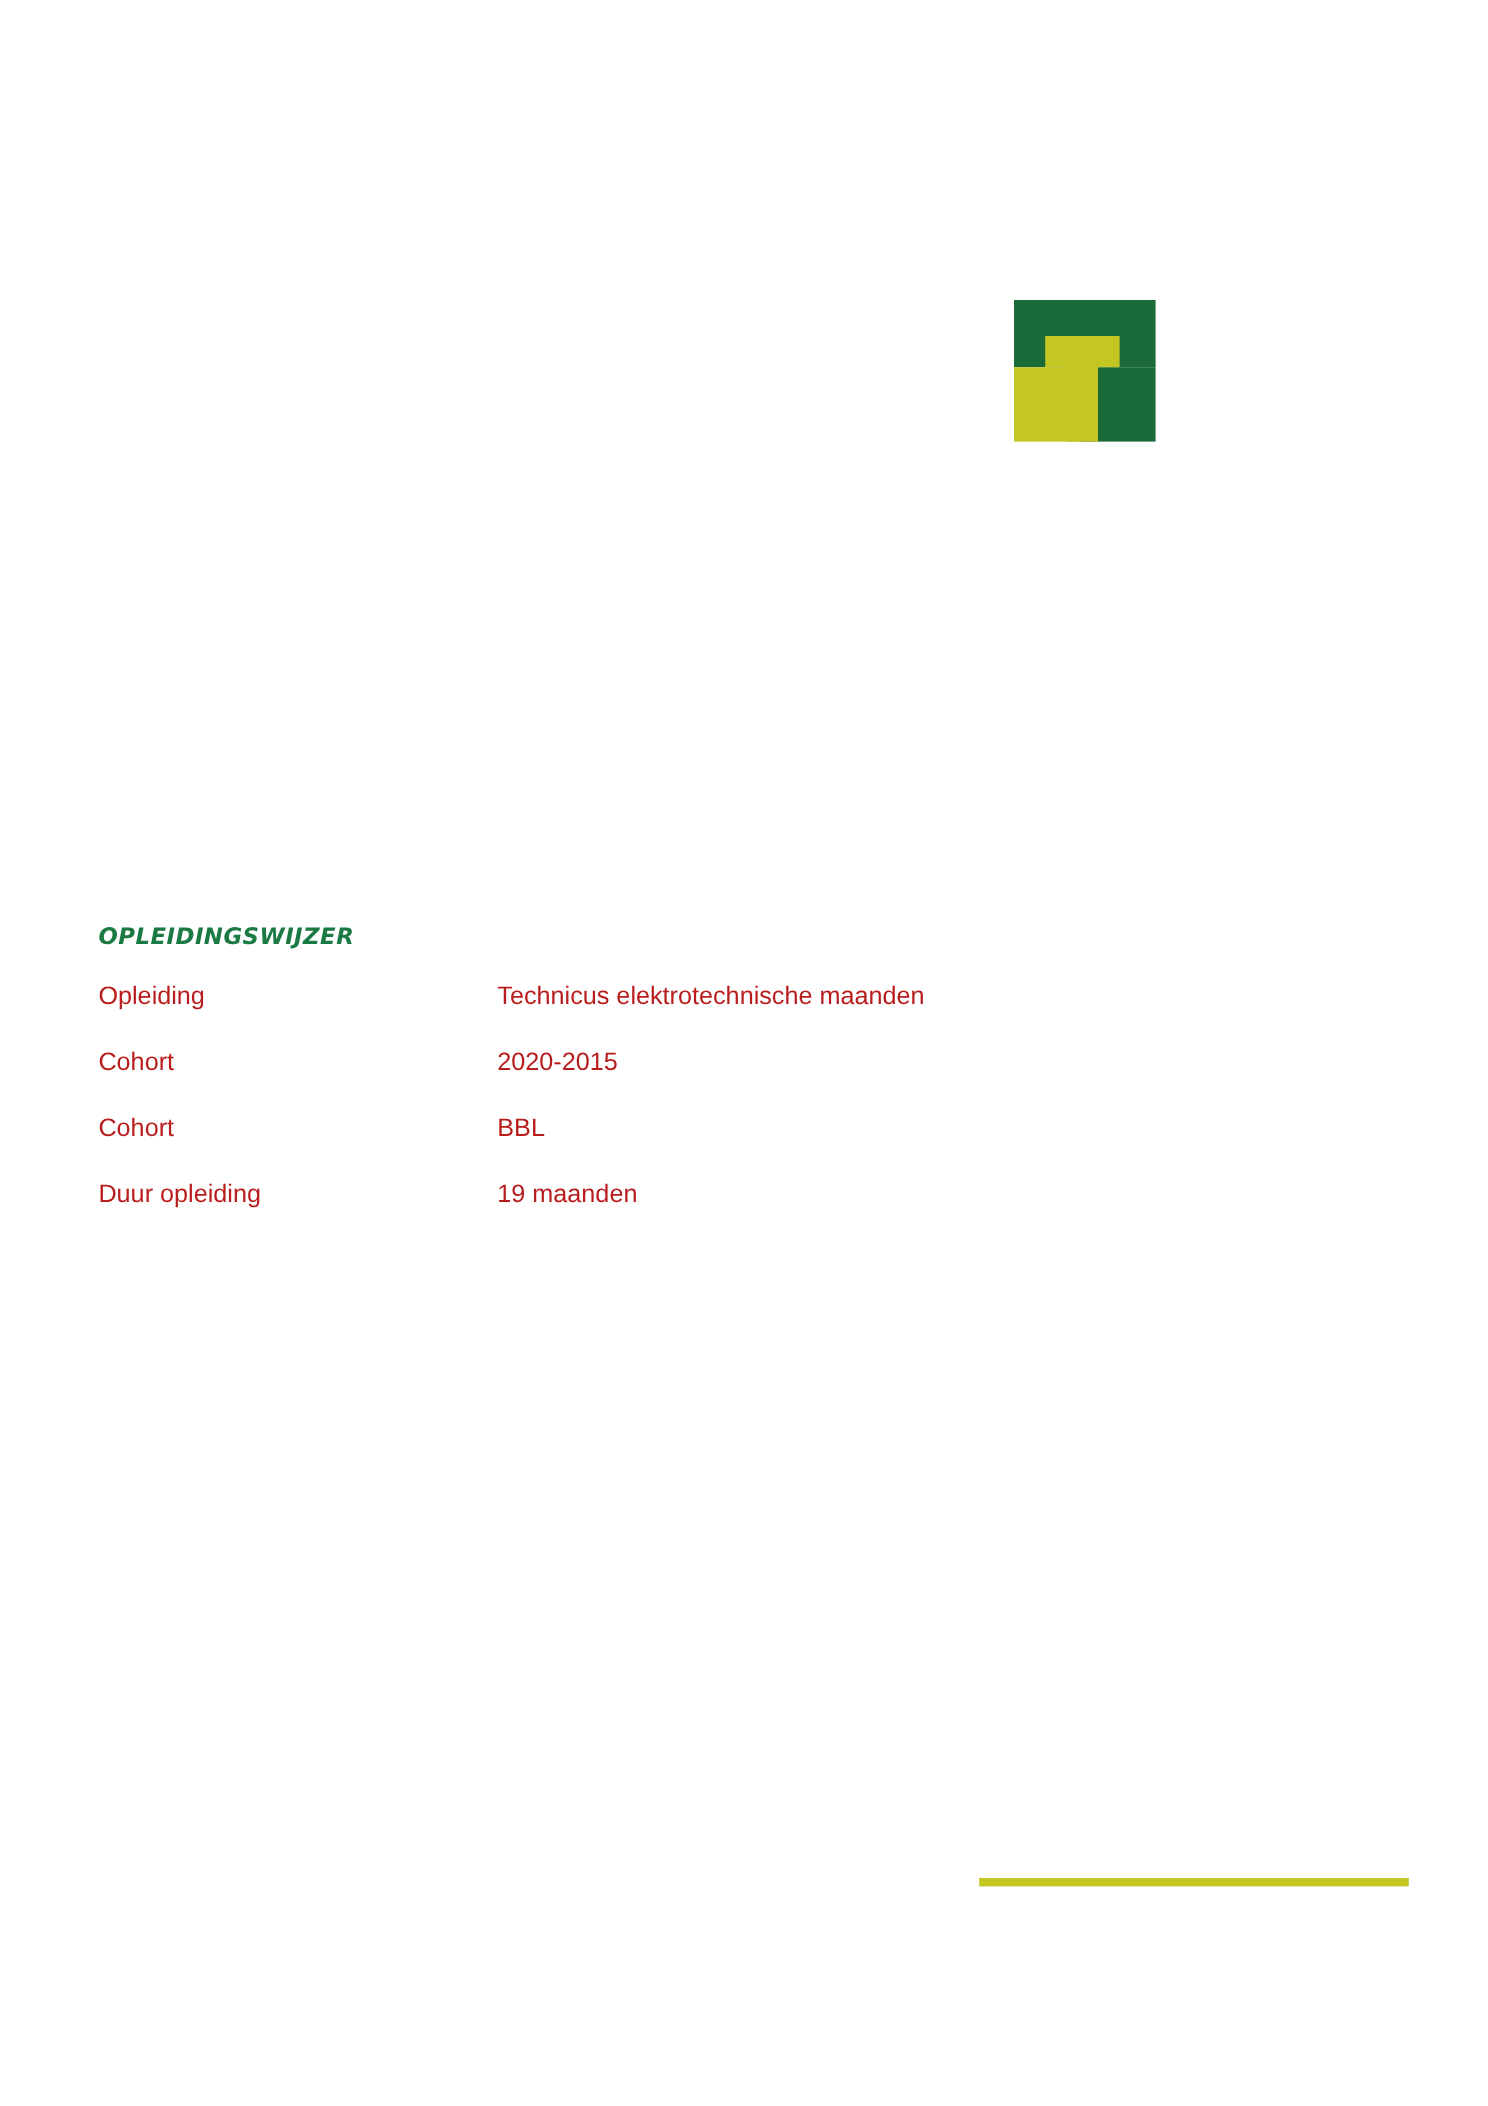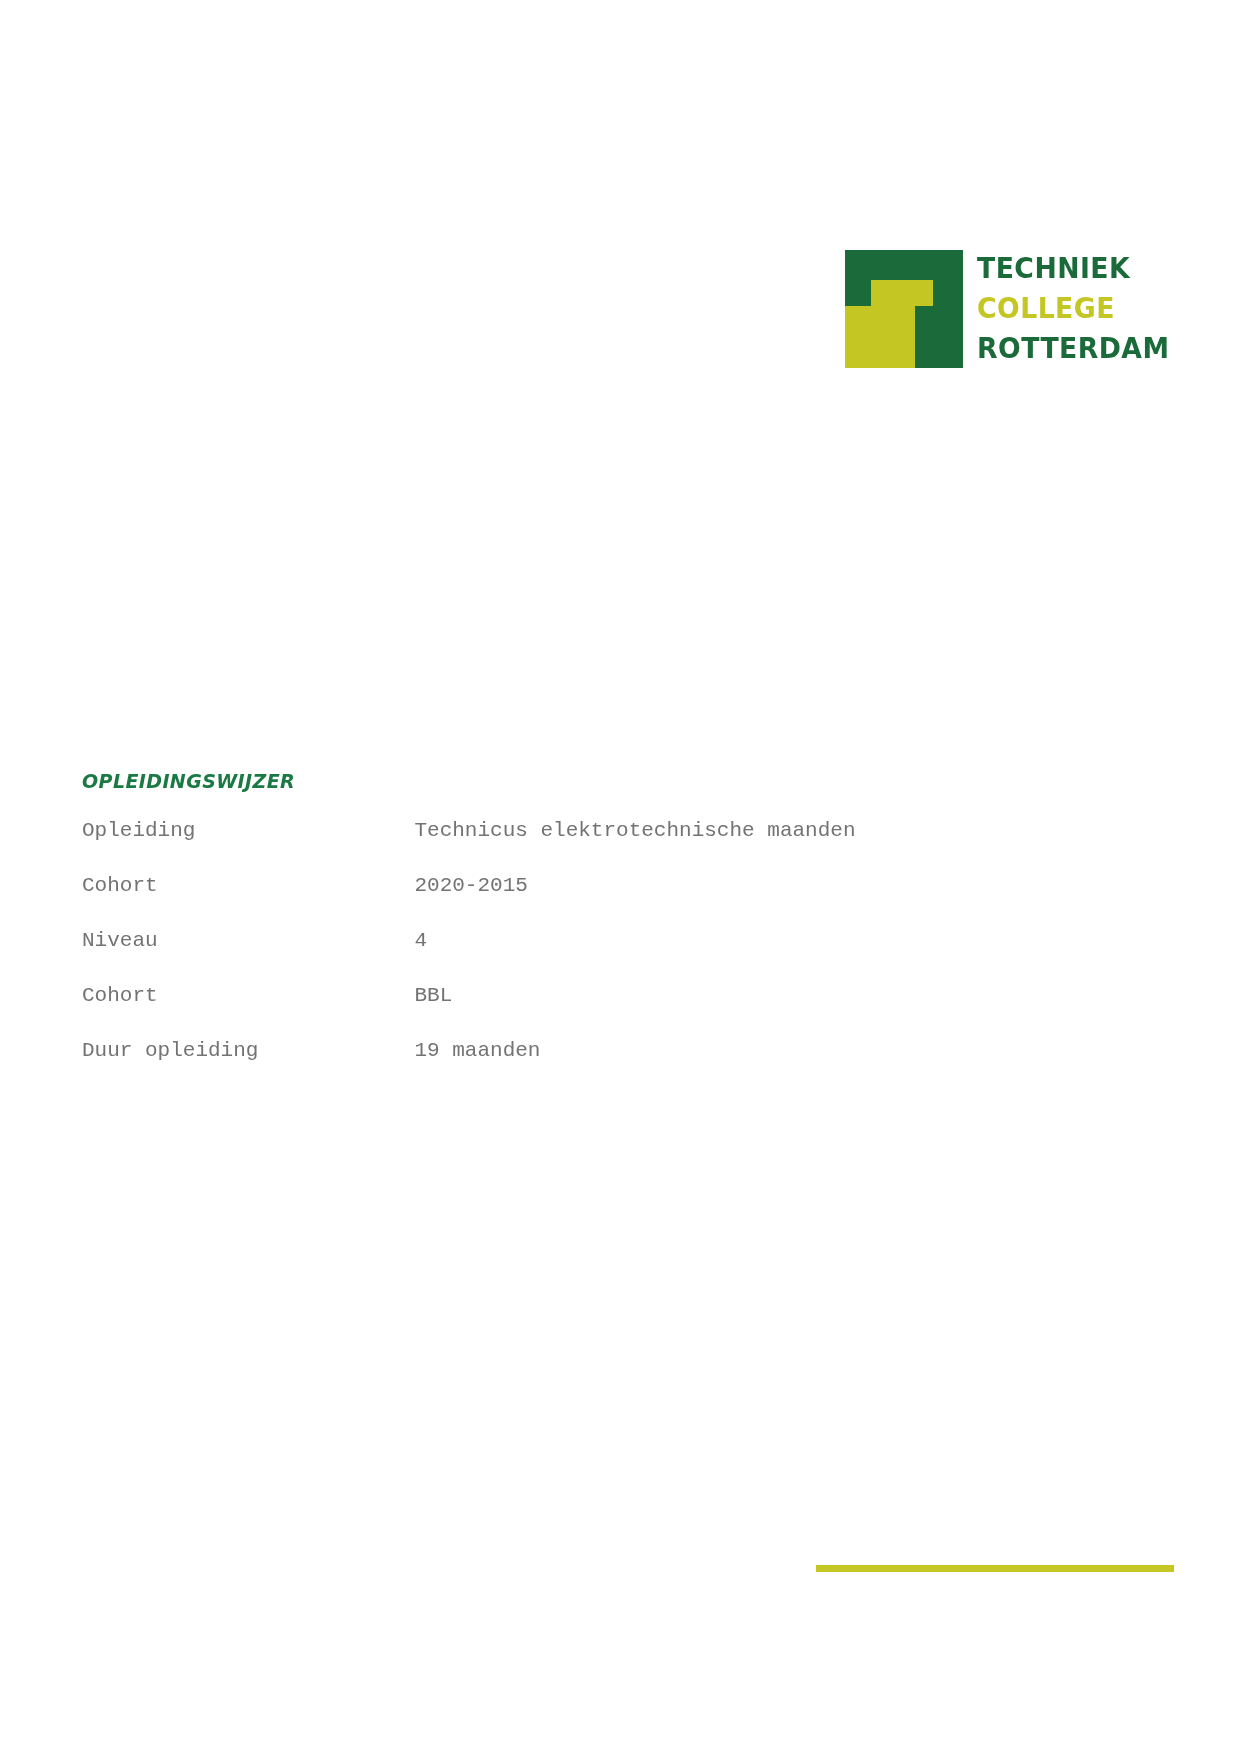--- a/index.html
+++ b/index.html
@@ -105,24 +105,24 @@
     letter-spacing: 0.4px;
     color: #1b7a43;
     margin: 0 0 26px 0;
     font-style: italic;
   }
   .info-table {
     border-collapse: collapse;
     width: 100%;
   }
   .info-table td {
-    font-family: Liberation Mono, monospace;
+    font-family: Liberation Sans, sans-serif;
     font-size: 21px;
     font-weight: 400;
-    color: #737373;
+    color: #b91c1c;
     padding: 0 0 29px 0;
     vertical-align: top;
     line-height: 26px;
   }
   .info-table td.label { width: 328px; }
   .info-table td.value { width: 560px; }
 
   
   .footer-rule {
     position: absolute;
@@ -137,45 +137,36 @@
 <body>
 
 <div class="logo">
   <div class="logo-mark">
     <div class="sq-green-tl"></div>
     <div class="sq-olive-bl"></div>
     <div class="sq-green-br"></div>
     <div class="stem-top"></div>
     <div class="stem"></div>
   </div>
-  <div class="logo-text">
-    <div class="logo-line-1">TECHNIEK</div>
-    <div class="logo-line-2">COLLEGE</div>
-    <div class="logo-line-3">ROTTERDAM</div>
-  </div>
 </div>
 
 <div class="content">
   <h1 class="doc-title">OPLEIDINGSWIJZER</h1>
 
   <table class="info-table">
     <tbody>
       <tr>
         <td class="label">Opleiding</td>
         <td class="value">Technicus elektrotechnische maanden</td>
       </tr>
       <tr>
         <td class="label">Cohort</td>
         <td class="value">2020-2015</td>
       </tr>
       <tr>
-        <td class="label">Niveau</td>
-        <td class="value">4</td>
-      </tr>
-      <tr>
         <td class="label">Cohort</td>
         <td class="value">BBL</td>
       </tr>
       <tr>
         <td class="label">Duur opleiding</td>
         <td class="value">19 maanden</td>
       </tr>
     </tbody>
   </table>
 </div>

